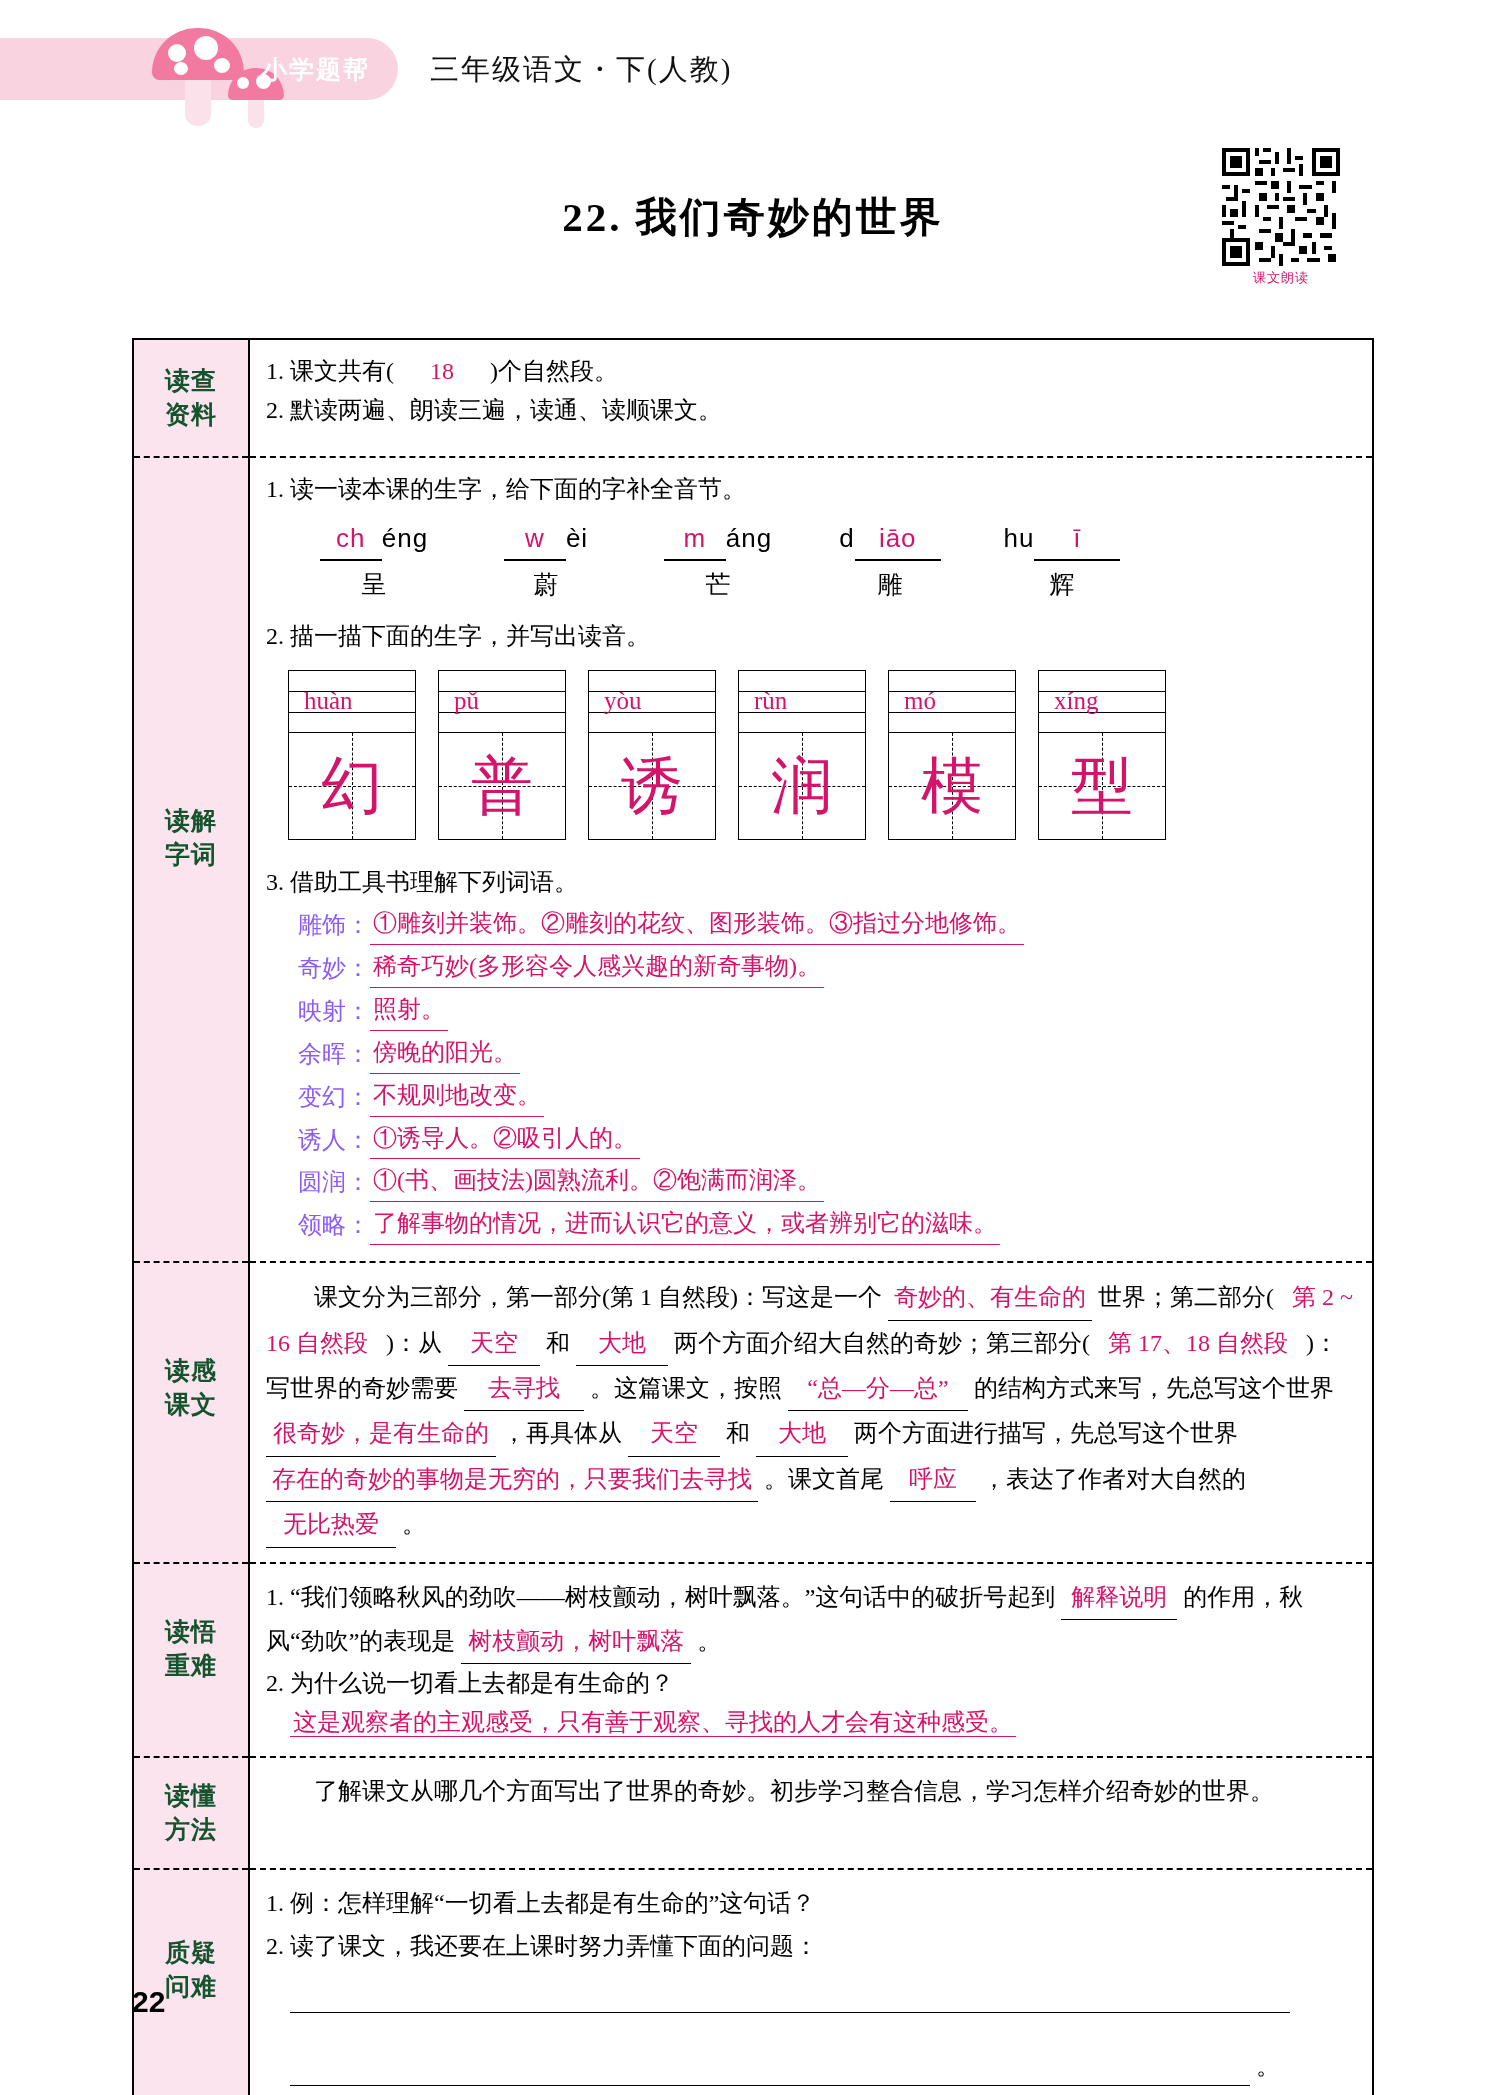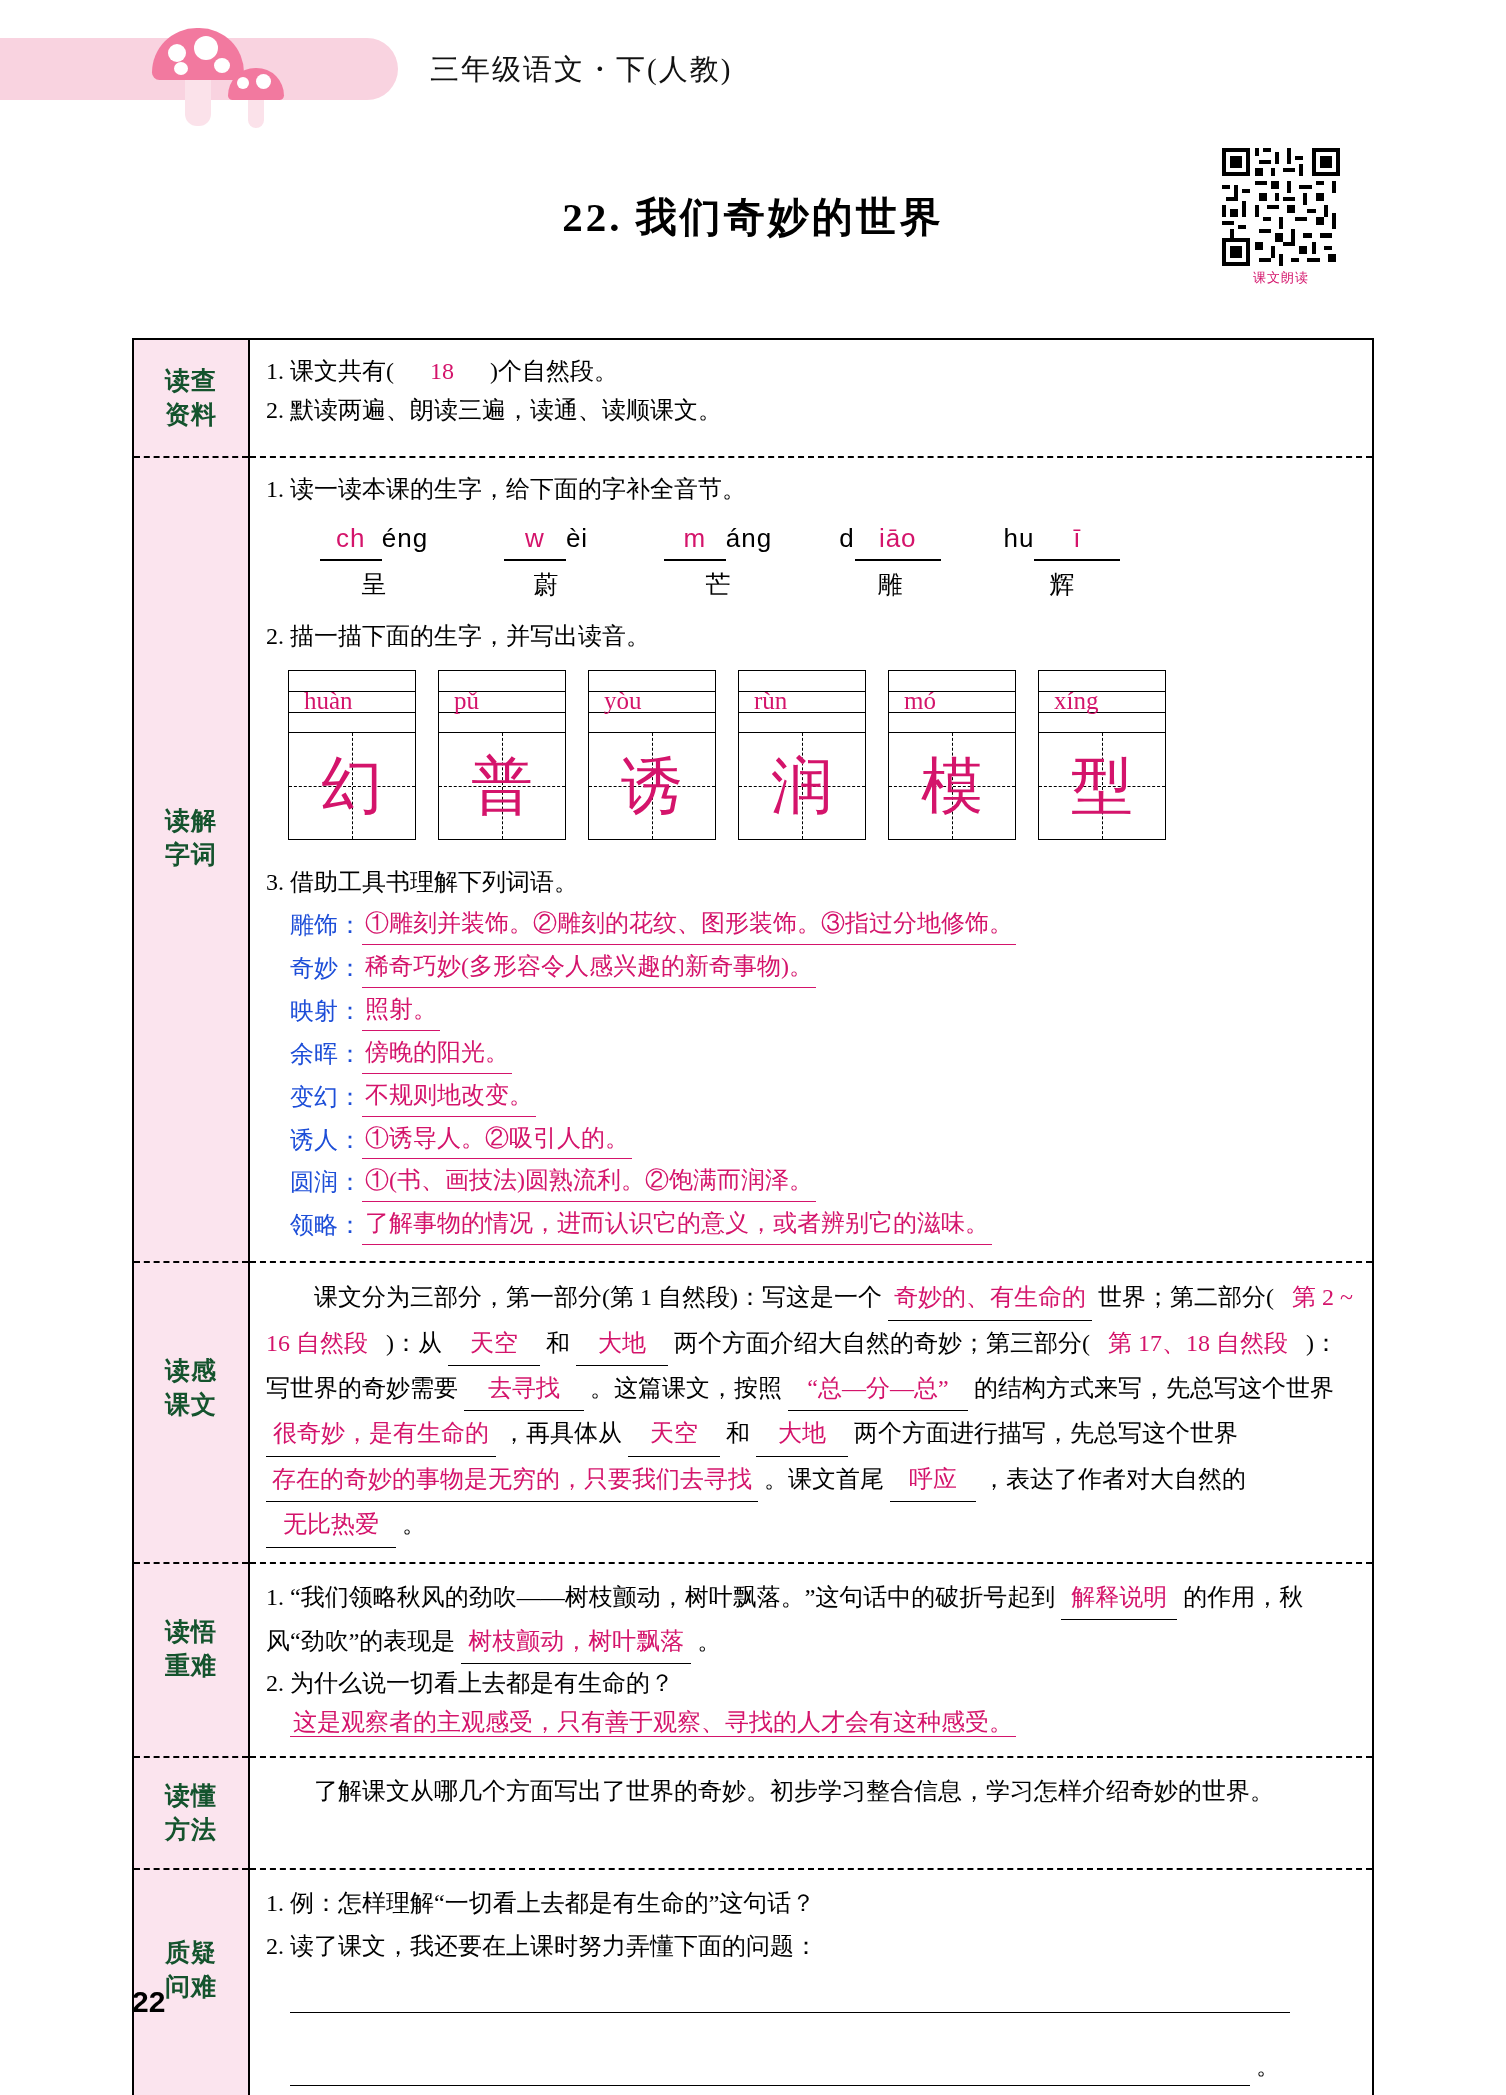--- a/index.html
+++ b/index.html
@@ -166,21 +166,21 @@
     border-left: 1.6px dashed #000;
   }
   .g-char b {
     position:relative; z-index:2; font-size: 62px; font-weight: normal;
     color:#d4146b; font-family:"Liberation Serif", serif;
   }
 
   
   .vocab { margin-left: 24px; margin-top: 2px; }
   .vline { display:flex; align-items:flex-end; margin-bottom: 2px; font-size:24px; }
-  .vterm { white-space:nowrap; color:#1d4ed8; }
+  .vterm { white-space:nowrap; color:#8b5cf6;margin-left:8px; }
   .vdef {
     color:#d4146b; border-bottom:1.6px solid #d4146b;
     padding: 0 3px 1px 3px; flex: 0 1 auto; white-space:nowrap;
   }
 
   
   .para { text-indent: 0; }
 
   
   .pageno {
@@ -207,20 +207,21 @@
     <div class="mush-stem"></div>
   </div>
   <div class="mushroom m2">
     <div class="mush-cap small">
       <div class="dot" style="left:9px;top:9px;width:12px;height:12px;"></div>
       <div class="dot" style="left:28px;top:6px;width:15px;height:15px;"></div>
     </div>
     <div class="mush-stem small"></div>
   </div>
 
+  <div class="banner-label">小学题帮</div>
 
   <div class="subject-line">三年级语文・下(人教)</div>
 
   <div class="main-title">22. 我们奇妙的世界</div>
 
   <div class="qr-wrap">
     <svg class="qr" viewBox="0 0 29 29" shape-rendering="crispEdges">
       <rect width="29" height="29" fill="#fff"></rect>
       <g fill="#000">
         <rect x="0" y="0" width="7" height="1"></rect>

